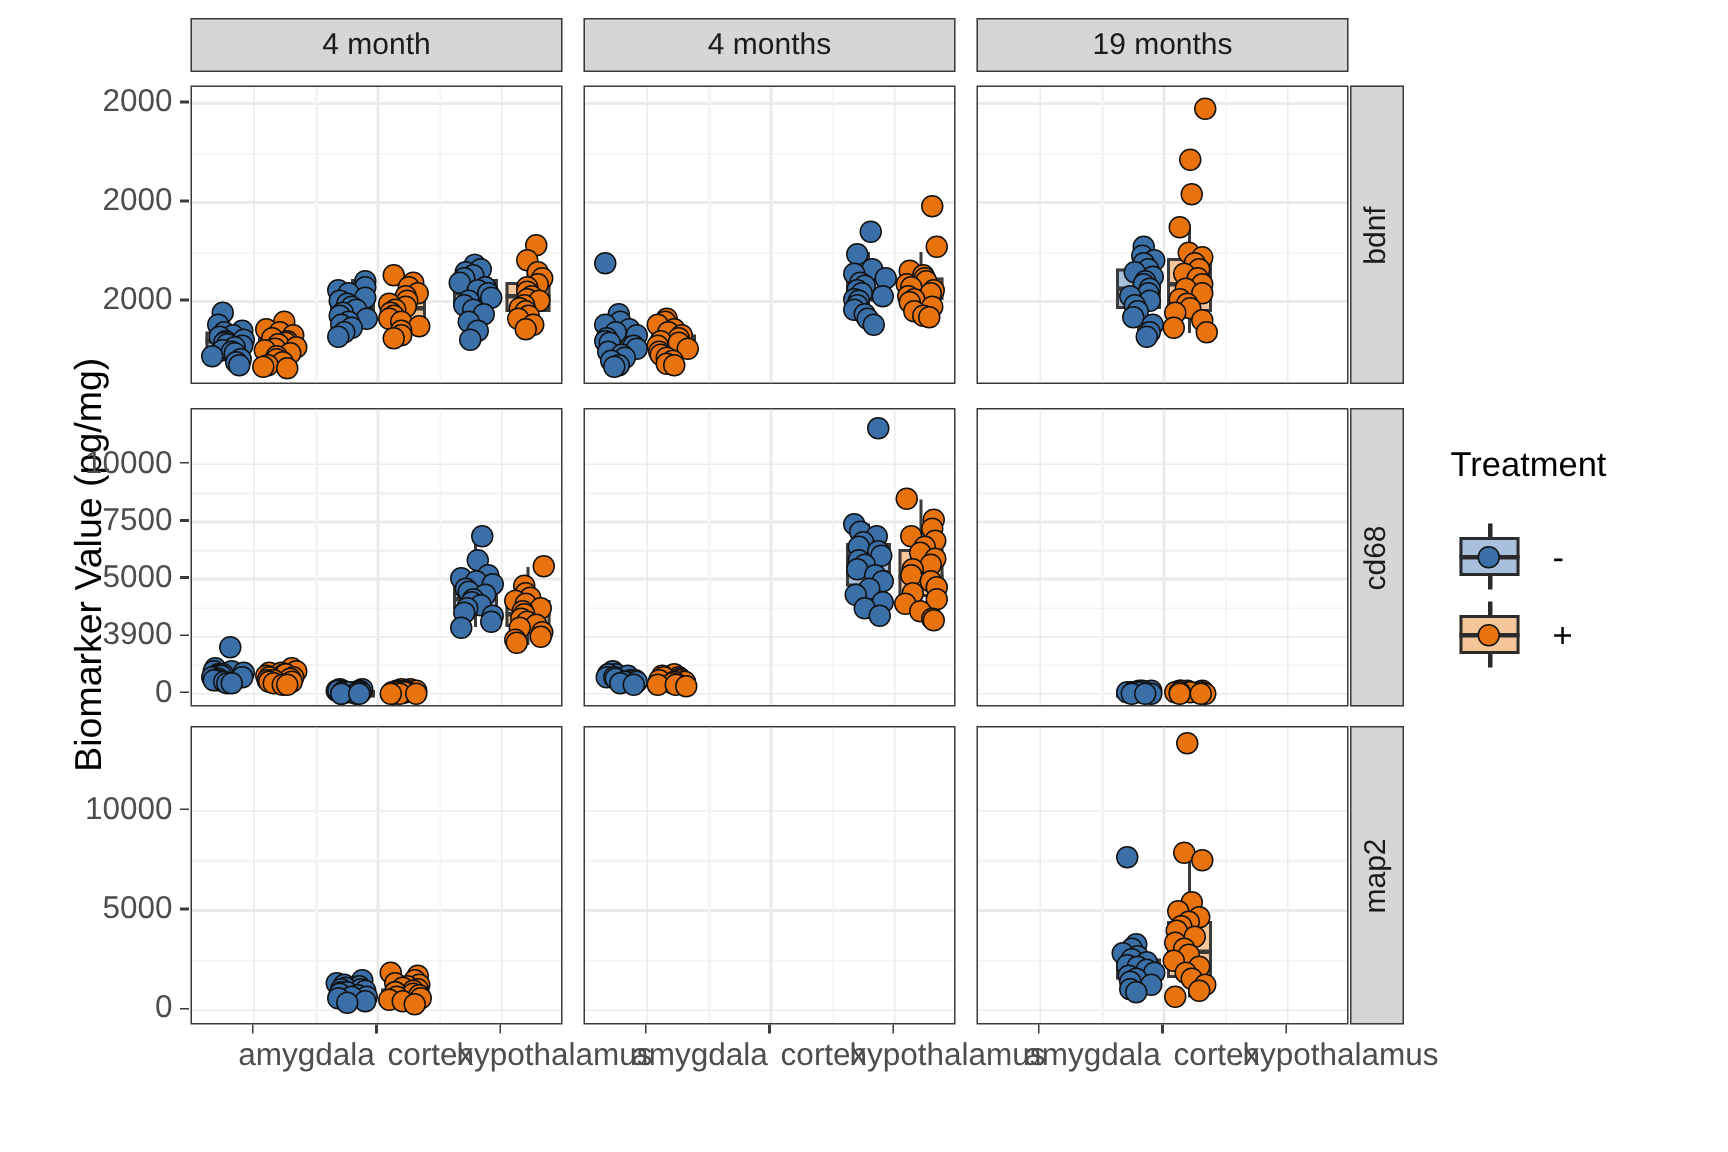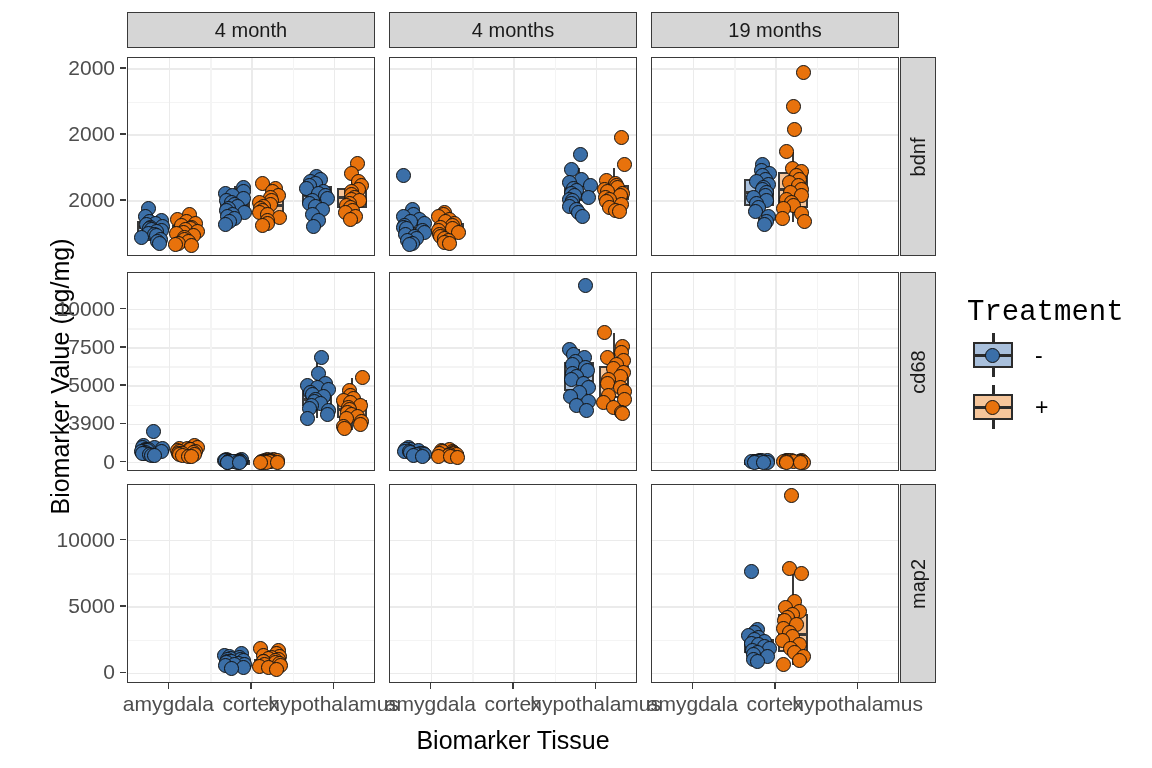--- a/index.html
+++ b/index.html
@@ -48,57 +48,56 @@
 
   
   .ytick-label{
     position:absolute; text-align:right; font-size:21px; color:#4d4d4d;
     white-space:nowrap; transform:translateY(-50%);
   }
   .ytick-mark{position:absolute;width:6px;height:1.5px;background:#3a3a3a;}
   .xtick-mark{position:absolute;width:1.5px;height:6px;background:#3a3a3a;}
   .xtick-label{
     position:absolute; font-size:21px; color:#4d4d4d; white-space:nowrap;
-    transform:translateX(-50%); top:692px;
+    transform:translateX(-50%); top:692px;margin-left:36px;
   }
 
   
   .bx-rect{position:absolute;box-sizing:border-box;border:2.5px solid #3a3a3a;}
   .bx-med{position:absolute;background:#3a3a3a;height:3px;}
   .bx-whisk{position:absolute;background:#3a3a3a;width:2px;}
   .pt{
     position:absolute;border-radius:50%;
     border:1.6px solid #111; box-sizing:border-box;
     width:15px;height:15px;margin-left:-7.5px;margin-top:-7.5px;
   }
 
   
   .legend{position:absolute;left:967px;top:296px;width:180px;}
-  .legend-title{font-size:29px;color:#000;margin-bottom:0;font-family:Liberation Mono, monospace;}
+  .legend-title{font-size:23px;color:#000;margin-bottom:22px;}
   .legend-row{display:flex;align-items:center;height:52px;}
   .legend-key{position:relative;width:52px;height:52px;}
   .legend-key .kbox{
     position:absolute;left:6px;top:13px;width:40px;height:26px;
     border:2.5px solid #2b2b2b;box-sizing:border-box;
   }
   .legend-key .kwhisk{position:absolute;left:25px;width:2.5px;background:#2b2b2b;}
   .legend-key .kmed{position:absolute;left:6px;width:40px;height:2.5px;background:#2b2b2b;}
   .legend-key .kpt{
     position:absolute;left:18px;top:19px;width:15px;height:15px;
     border-radius:50%;border:1.6px solid #111;box-sizing:border-box;
   }
   .legend-label{font-size:23px;color:#000;margin-left:16px;}
 </style>
 </head>
 <body>
 
 <div id="plot-root">
 
   <div class="axis-title-y">Biomarker Value (pg/mg)</div>
-  <div class="axis-title-x">Biomarker Tissue</div>
 
   <div id="strips-top">
       <div class="strip-top" style="left: 127px; top: 12px; width: 248px; height: 36px;">4 month</div>
       <div class="strip-top" style="left: 389px; top: 12px; width: 248px; height: 36px;">4 months</div>
       <div class="strip-top" style="left: 651px; top: 12px; width: 248px; height: 36px;">19 months</div>
     </div>
   <div id="strips-right">
       <div class="strip-right" style="left: 900px; top: 57px; height: 199px;">
         <span>bdnf</span>
       </div>

